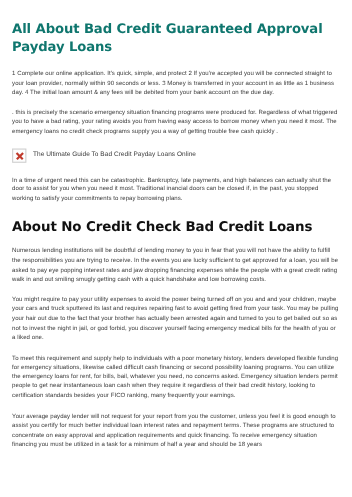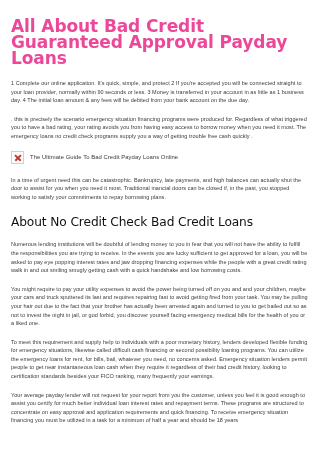--- a/index.html
+++ b/index.html
@@ -17,32 +17,32 @@
   }
   .page {
     width: 320px;
     height: 452px;
     box-sizing: border-box;
     padding: 18px 11px 0 11px;
     position: relative;
   }
   h1.article-title {
     font-family: "DejaVu Sans", "Liberation Sans", sans-serif;
-    font-size: 17px;
+    font-size: 12px;
     line-height: 16px;
     font-weight: bold;
     letter-spacing: -0.1px;
-    color: #ec4899;
+    color: #0f766e;
     margin: 0 0 13px 0;
   }
   h2.section-heading {
     font-family: "DejaVu Sans", "Liberation Sans", sans-serif;
     font-size: 12.2px;
     line-height: 15px;
-    font-weight: normal;
+    font-weight: bold;
     letter-spacing: -0.1px;
     color: #111111;
     margin: 14px 0 10px 0;
   }
   p.body-text {
     font-size: 5.5px;
     line-height: 8.6px;
     color: #3a3a3a;
     margin: 0 0 10px 0;
     text-align: left;

